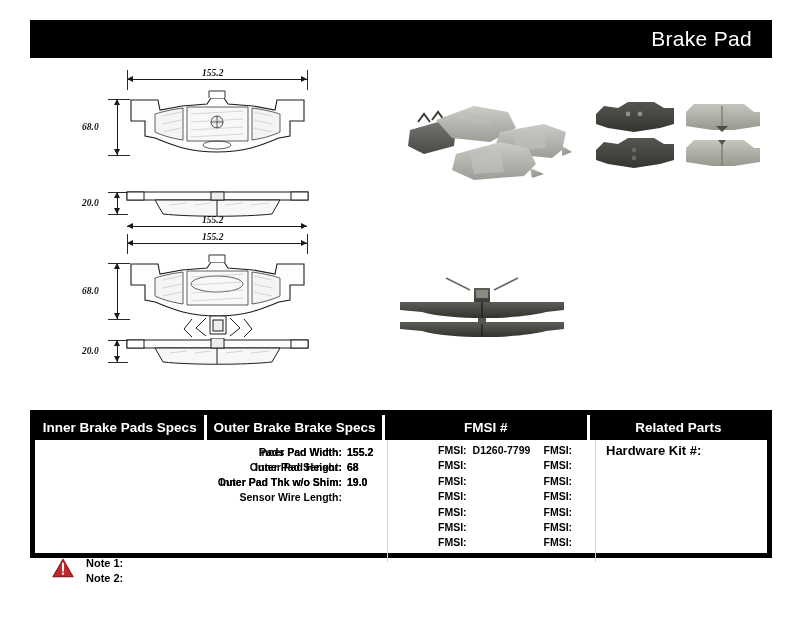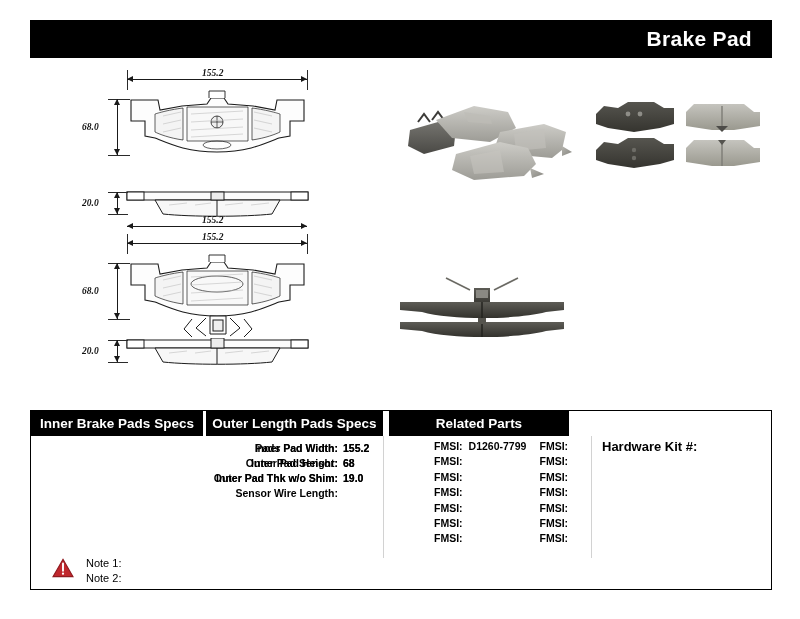--- a/index.html
+++ b/index.html
@@ -6,21 +6,21 @@
   body{width:800px;height:619px;position:relative;
        font-family:"Liberation Sans","DejaVu Sans",sans-serif;
        color:#000;overflow:hidden;}
 
   
   .hdr-bar{position:absolute;left:30px;top:20px;width:742px;height:38px;
            background:#000;}
   .hdr-part{position:absolute;left:16px;top:50%;transform:translateY(-50%);
             color:#fff;font-size:24px;font-weight:bold;letter-spacing:.3px;}
   .hdr-type{position:absolute;right:20px;top:50%;transform:translateY(-50%);
-            color:#fff;font-size:21px;font-weight:bold;letter-spacing:.3px;}
+            color:#fff;font-size:21px;font-weight:normal;letter-spacing:.3px;}
 
   
   .draw-area{position:absolute;left:0;top:62px;width:800px;height:330px;}
   .dwg{position:absolute;}
 
   .dimtext{position:absolute;font-size:9.5px;font-weight:bold;
            font-style:italic;font-family:"Liberation Serif","DejaVu Serif",serif;
            color:#111;white-space:nowrap;}
 
   
@@ -35,22 +35,22 @@
          border-left:6px solid #1a1a1a;}
   .arw-u{border-left:3px solid transparent;border-right:3px solid transparent;
          border-bottom:6px solid #1a1a1a;}
   .arw-d{border-left:3px solid transparent;border-right:3px solid transparent;
          border-top:6px solid #1a1a1a;}
 
   
   .photo{position:absolute;}
 
   
-  .tbl{position:absolute;left:30px;top:410px;width:742px;height:180px;
-       border:1px solid #000000;box-sizing:border-box;background:#fff;padding-left:38px;}
+  .tbl{position:absolute;left:30px;top:410px;width:742px;height:148px;
+       border:5px solid #000000;box-sizing:border-box;background:#fff;padding-left:38px;}
   .thead{position:absolute;left:0;top:0;width:100%;height:25px;
          display:flex;}
   .th{background:#000;color:#fff;font-size:13.5px;font-weight:bold;
       display:flex;align-items:center;justify-content:center;
       height:25px;box-sizing:border-box;}
   .th-gap{background:#fff;width:3px;height:25px;}
 
   .tbody{position:absolute;left:0;top:25px;width:100%;height:122px;}
   .col{position:absolute;top:0;height:122px;box-sizing:border-box;}
   .vdiv{position:absolute;top:0;width:1px;height:122px;background:#d2d2d2;}
@@ -69,21 +69,21 @@
   .fmsi-lbl{}
   .fmsi-val{padding-left:6px;}
 
   .rp-row{font-size:13px;font-weight:bold;line-height:15px;
           padding-left:10px;padding-top:3px;white-space:nowrap;}
 
   
   .notes{position:absolute;left:52px;top:556px;display:flex;
          align-items:flex-start;}
   .warn-ico{width:22px;height:20px;margin-right:12px;margin-top:2px;}
-  .note-lines{font-size:11px;font-weight:normal;line-height:15px;}
+  .note-lines{font-size:11px;font-weight:bold;line-height:15px;}
 </style>
 </head>
 <body>
 
 <div class="hdr-bar">
   <span class="hdr-type">Brake Pad</span>
 </div>
 
 <div class="draw-area">
 
@@ -306,22 +306,23 @@
     <path d="M86 50 L86 65" stroke="#22211d" stroke-width="1.4"></path>
     <path d="M82 46 L90 46 L90 52 L82 52 Z" fill="#55544e"></path>
   </svg>
 </div>
 
 <div class="tbl">
 
   <div class="thead">
     <div class="th" style="width:172px;">Inner Brake Pads Specs</div>
     <div class="th-gap"></div>
-    <div class="th" style="width:177px;">Outer Length Pads Specs</div>
+    <div class="th" style="width:177px;">Outer Brake Brake Specs</div>
     <div class="th-gap"></div>
+    <div class="th" style="width:205px;">FMSI #</div>
     <div class="th-gap"></div>
     <div class="th" style="width:180px;">Related Parts</div>
   </div>
 
   <div class="tbody">
 
     <div class="vdiv" style="left:352px;"></div>
     <div class="vdiv" style="left:560px;"></div>
 
     <div class="col" style="left:0;width:352px;padding-top:5px;">

